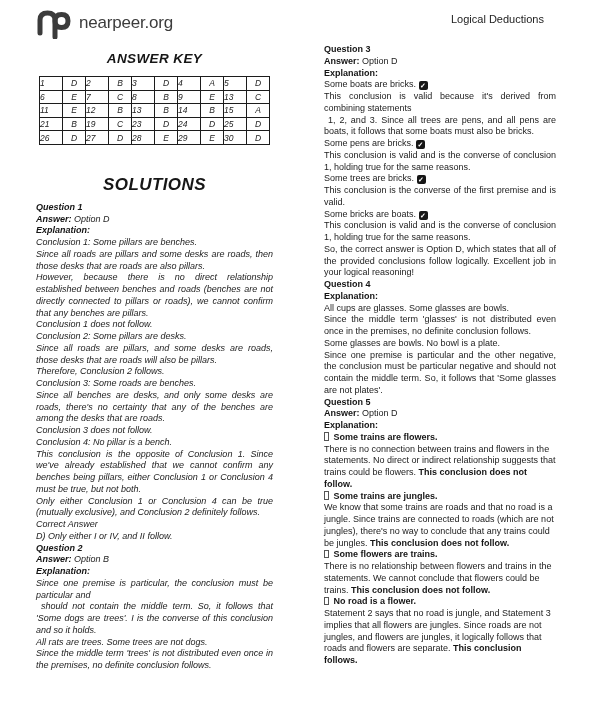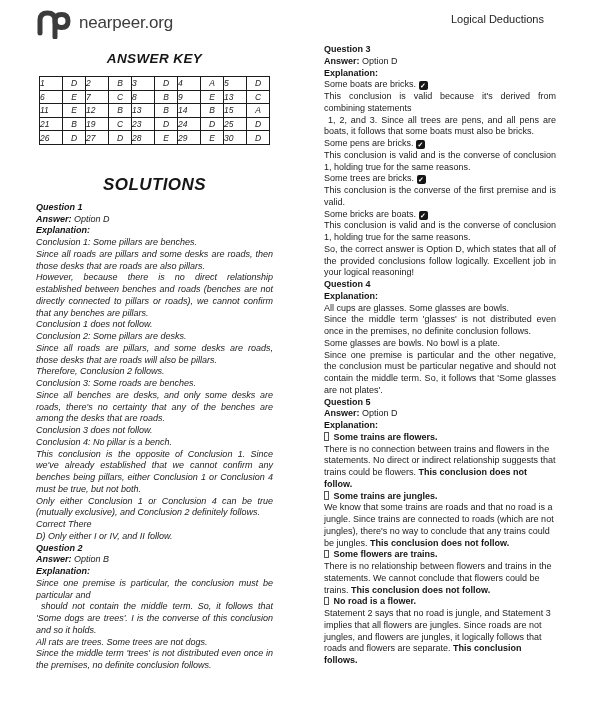--- a/index.html
+++ b/index.html
@@ -125,21 +125,21 @@
           <p><span>Conclusion 1 does not follow.</span></p>
           <p><span>Conclusion 2: Some pillars are desks.</span></p>
           <p><span>Since all roads are pillars, and some desks are roads, those desks that are roads will also be pillars.</span></p>
           <p><span>Therefore, Conclusion 2 follows.</span></p>
           <p><span>Conclusion 3: Some roads are benches.</span></p>
           <p><span>Since all benches are desks, and only some desks are roads, there's no certainty that any of the benches are among the desks that are roads.</span></p>
           <p><span>Conclusion 3 does not follow.</span></p>
           <p><span>Conclusion 4: No pillar is a bench.</span></p>
           <p><span>This conclusion is the opposite of Conclusion 1. Since we've already established that we cannot confirm any benches being pillars, either Conclusion 1 or Conclusion 4 must be true, but not both.</span></p>
           <p><span>Only either Conclusion 1 or Conclusion 4 can be true (mutually exclusive), and Conclusion 2 definitely follows.</span></p>
-          <p><span>Correct There</span></p>
+          <p><span>Correct Answer</span></p>
           <p><span>D) Only either I or IV, and II follow.</span></p>
         </div>
         <div class="q just">
           <p><b>Question 2</b></p>
           <p><b>Answer:</b><span> Option B</span></p>
           <p><b>Explanation:</b></p>
           <p><span>Since one premise is particular, the conclusion must be particular and</span></p>
           <p><span>&nbsp;should not contain the middle term. So, it follows that 'Some dogs are trees'. I is the converse of this conclusion and so it holds.</span></p>
           <p><span>All rats are trees. Some trees are not dogs.</span></p>
           <p><span>Since the middle term 'trees' is not distributed even once in the premises, no definite conclusion follows.</span></p>

